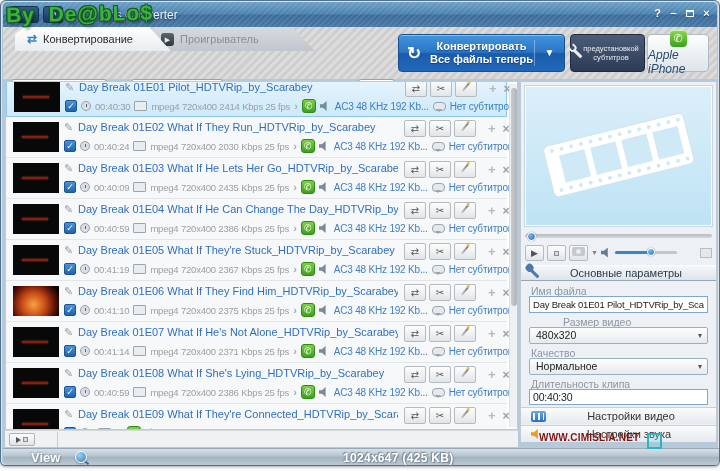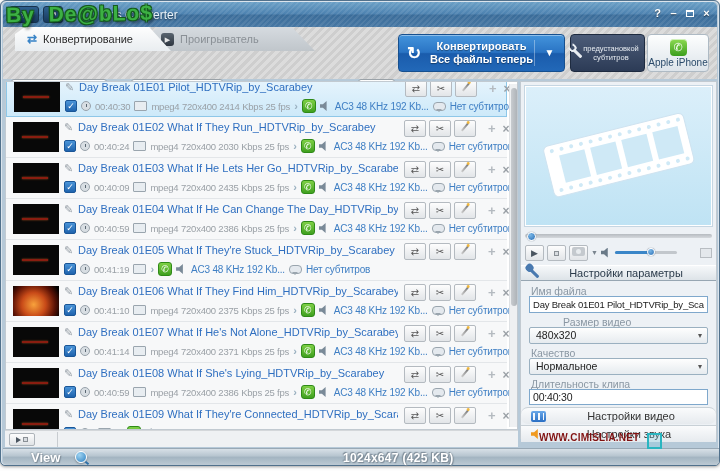--- a/index.html
+++ b/index.html
@@ -67,21 +67,21 @@
     color:#e8edf2;font-size:7.5px;line-height:9px;text-align:center;}
   .wrench{position:relative;display:inline-block;width:3px;height:11px;background:#e8edf2;border-radius:1px;transform:rotate(-45deg);}
   .wrench::before{content:"";position:absolute;top:-6px;left:-2px;width:4px;height:4px;border:2px solid #e8edf2;
     border-radius:50%;border-top-color:rgba(0,0,0,0);}
   .wrench.blue, .wrench.blue::before{background:#4a7ab0;border-color:#4a7ab0;border-top-color:rgba(0,0,0,0);}
   .wrench.blue{background:#4a7ab0;}
   .iphonebtn{position:absolute;left:646px;top:33px;width:62px;height:38px;border:1px solid #aebac4;border-radius:4px;
     background:linear-gradient(#fdfefe,#dde4ea);display:flex;flex-direction:column;align-items:center;justify-content:center;gap:1px;}
   .phoneapp{width:17px;height:17px;border-radius:4px;background:linear-gradient(#8edb52,#3c9e1d);
     box-shadow:inset 0 1px 0 rgba(255,255,255,.6);color:#fff;font-size:11px;line-height:17px;text-align:center;}
-  .iphonebtn .lbl{font-size:10px;color:#2a4a6a;}
+  .iphonebtn .lbl{font-size:12px;color:#2a4a6a;font-style:italic;}
 
   
   .listwrap{position:absolute;left:4px;top:80px;width:513px;height:349px;border:1px solid #c2cad1;background:#fff;overflow:hidden;}
   .list{position:absolute;left:0;top:0;width:501px;}
   .row{position:relative;height:41px;border-bottom:1px solid #e3e6e9;background:#f7f8f9;}
   .row:first-child{margin-top:-6px;}
   .row.selected{background:linear-gradient(#e8f5fd,#cde9f9);border:1px solid #8ec7e8;}
   .thumb{position:absolute;left:7px;top:5px;width:46px;height:30px;background:#080808;}
   .thumb::after{content:"";position:absolute;left:9px;top:14px;width:26px;height:2px;background:#8a1d10;box-shadow:0 0 2px #a52;}
   .thumb.fire{background:radial-gradient(circle at 45% 62%,#f8a23c,#c84a18 38%,#5a1205 68%,#000 92%);}
@@ -340,20 +340,21 @@
 
   <div class="row">
     <div class="thumb"></div>
     <span class="pencil">✎</span>
     <div class="r-title">Day Break 01E05 What If They're Stuck_HDTVRip_by_Scarabey</div>
     <div class="line2">
       <span class="cb">✓</span>
       <span class="clk"></span>
       <span class="meta">00:41:19</span>
       <span class="fic"></span>
+      <span class="meta">mpeg4 720x400 2367 Kbps 25 fps</span>
       <span class="chev">›</span>
       <span class="phone">✆</span>
       <span class="spk"></span>
       <span class="blue-meta">AC3 48 KHz 192 Kb...</span>
       <span class="bub"></span>
       <span class="blue-meta">Нет субтитров</span>
     </div>
     <div class="acts">
       <button class="abtn"><span>⇄</span></button>
       <button class="abtn"><span>✂</span></button>
@@ -527,39 +528,39 @@
         <span class="vol">
           <span class="track"></span>
             <span class="fill"></span>
           <span class="dotb" style="left:52%;top:0;width:8px;height:8px;"></span>
         </span>
         <span class="det"></span>
       </div>
 
       <div class="phead">
         <span class="wrench blue" style="margin-left:12px;"></span>
-        <span class="cap">Настройки параметры</span>
+        <span class="cap">Основные параметры</span>
       </div>
 
       <div class="plabel" style="top:203px;">Имя файла</div>
       <input class="txt" style="top: 214px;" readonly="" value="Day Break 01E01 Pilot_HDTVRip_by_Scarabey">
       <div class="plabel" style="top:234px;margin-left:32px;">Размер видео</div>
       <div class="sel" style="top:245px;">
         <span>480x320</span>
         <span class="sarr">▾</span>
       </div>
       <div class="plabel" style="top:265px;">Качество</div>
       <div class="sel" style="top:276px;">
         <span>Нормальное</span>
         <span class="sarr">▾</span>
       </div>
       <div class="plabel" style="top:296px;">Длительность клипа</div>
       <input class="txt" style="top: 307px; height: 16px; font-size: 10.5px;" readonly="" value="00:40:30">
 
-      <div class="setbar" style="top:325px;border-radius:7px;">
+      <div class="setbar" style="top:325px;">
         <span class="vfic"></span>
         <span class="cap">Настройки видео</span>
       </div>
       <div class="setbar" style="top:343px;">
         <span class="spk orange"></span>
         <span class="cap">Настройки звука</span>
       </div>
     </div>
 
     <div class="minibar">

